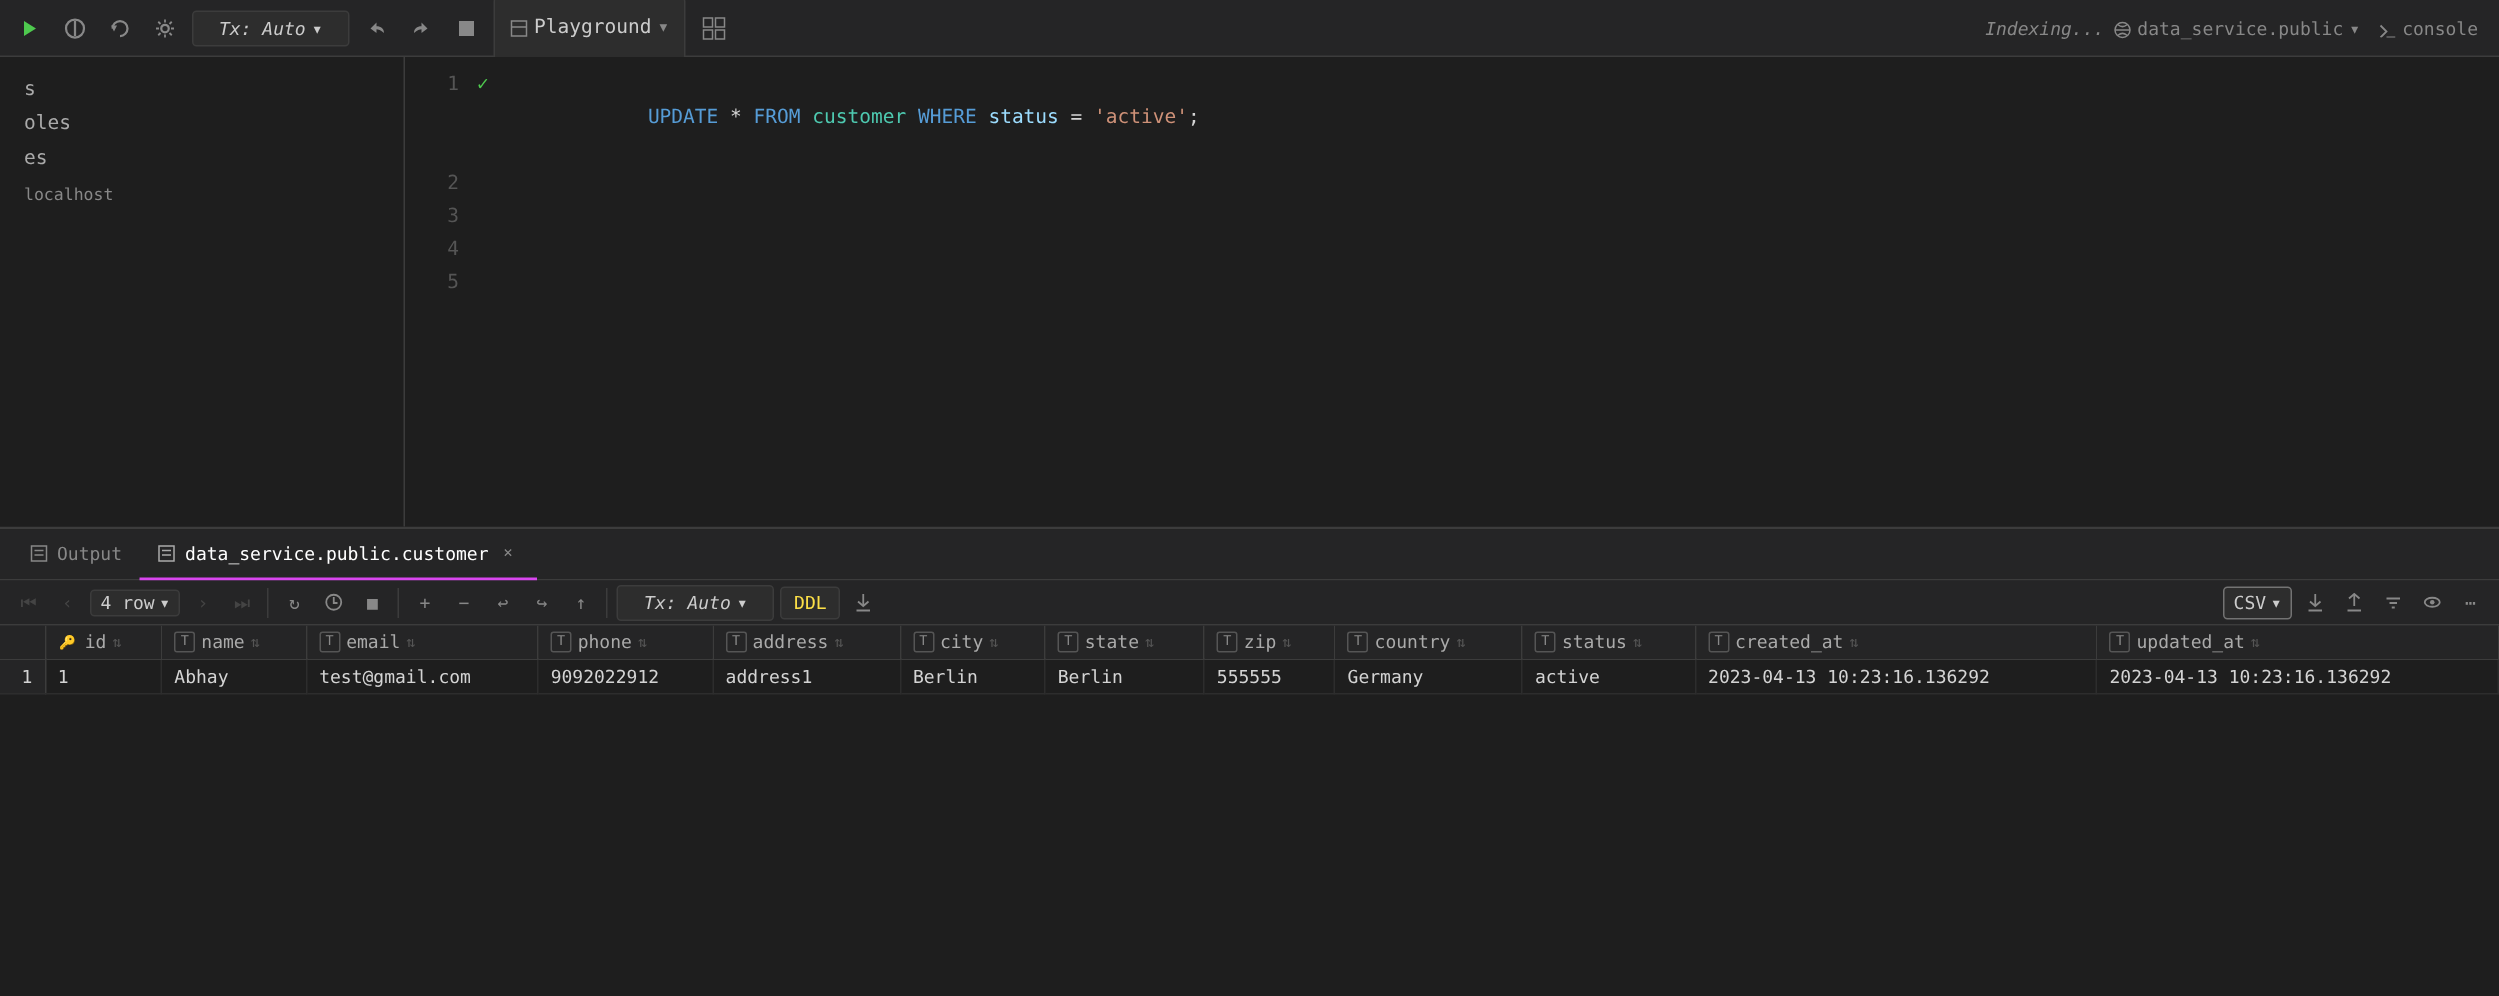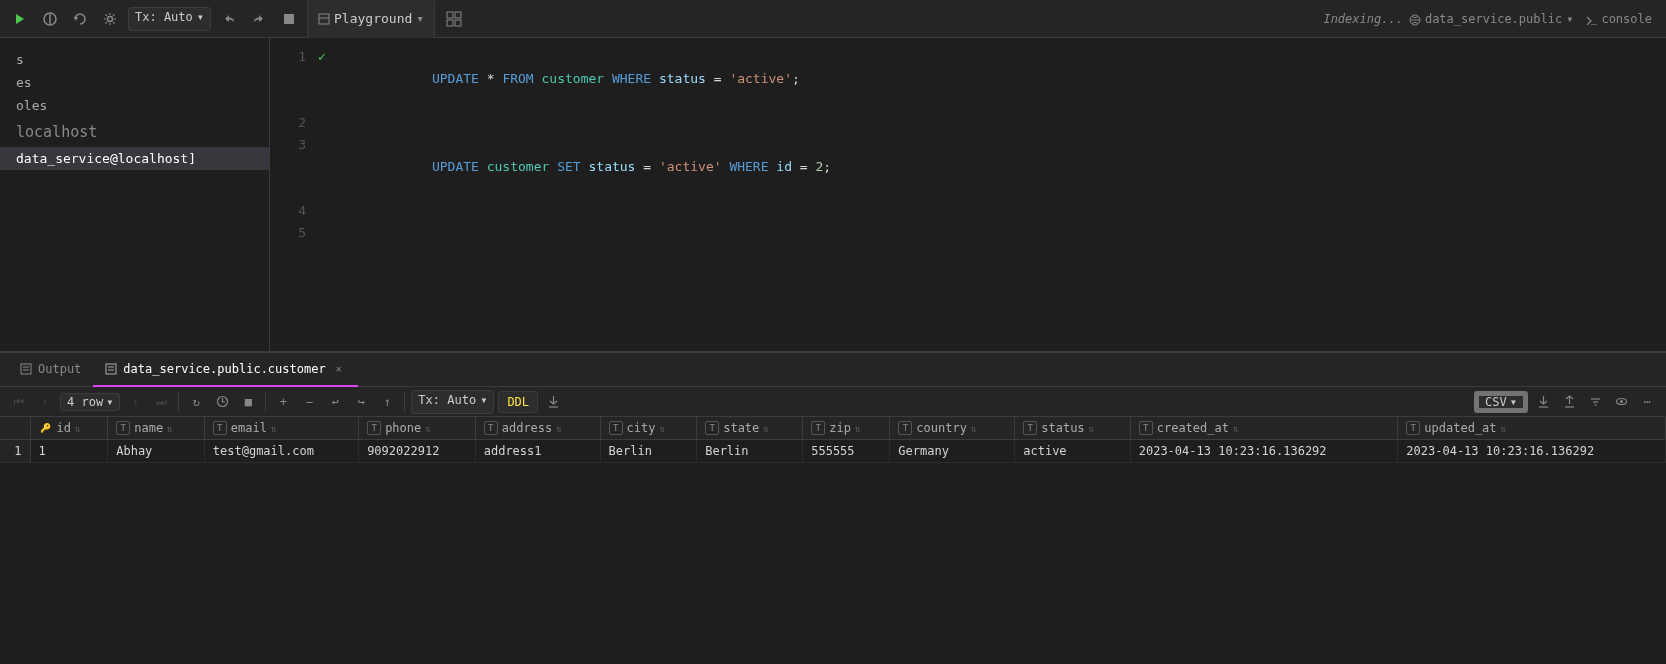--- a/index.html
+++ b/index.html
@@ -31,30 +31,31 @@
       height: 24px;
       cursor: pointer;
       border-radius: 3px;
       color: #ccc;
     }
     .toolbar-btn.run { color: #4ec94e; }
     .toolbar-btn.stop { color: #e05252; }
 
     .tx-dropdown {
       display: flex;
-      align-items: flex-start;
+      align-items: center;
       gap: 4px;
       background: #2d2d2d;
       border: 1px solid #3c3c3c;
       border-radius: 3px;
-      padding: 2px 6px;
+      padding: 2px 17px;
       cursor: pointer;
       color: #ccc;
       font-size: 12px;
       height: 24px;
+      font-style: italic;
     }
 
     .playground-tab {
       display: flex;
       align-items: center;
       gap: 4px;
       background: #2d2d2d;
       border: 1px solid #3c3c3c;
       border-radius: 3px;
       padding: 2px 10px;
@@ -130,21 +131,21 @@
       padding: 4px 16px;
       color: #aaa;
       font-size: 13px;
       cursor: pointer;
     }
     .sidebar-item.active { background: #37373d; color: #fff; }
 
     .sidebar-section {
       padding: 6px 16px;
       color: #888;
-      font-size: 15px;
+      font-size: 11px;
     }
 
     
     .editor-area {
       flex: 1;
       background: #1e1e1e;
       overflow: hidden;
       position: relative;
     }
 
@@ -285,21 +286,21 @@
       color: #fde047;
       cursor: pointer;
       height: 22px;
     }
 
     .csv-dropdown {
       display: flex;
       align-items: center;
       gap: 3px;
       background: #2d2d2d;
-      border: 5px solid #737373;
+      border: 1px solid #737373;
       border-radius: 3px;
       padding: 1px 6px;
       font-size: 12px;
       color: #ccc;
       cursor: pointer;
       height: 22px;
     }
 
     
     .data-table-container {
@@ -460,24 +461,23 @@
     <span>console</span>
   </div>
 </div>
 
 <div class="main-layout">
 
   <div class="editor-section">
 
     <div class="sidebar">
       <div class="sidebar-item">s</div>
+      <div class="sidebar-item">oles</div>
       <div class="sidebar-item">es</div>
-      <div class="sidebar-item">oles</div>
       <div class="sidebar-section">localhost</div>
-      <div class="sidebar-item active">data_service@localhost]</div>
     </div>
 
     <div class="editor-area">
       <div class="code-editor">
 
         <div class="code-line">
           <span class="line-number">1</span>
           <span class="line-check">✓</span>
           <span class="line-content">
             <span class="kw">UPDATE</span><span class="op"> * </span><span class="kw">FROM</span><span class="tbl"> customer </span><span class="kw">WHERE</span><span class="col"> status </span><span class="op">= </span><span class="str">'active'</span><span class="op">;</span>
@@ -486,23 +486,20 @@
 
         <div class="code-line">
           <span class="line-number">2</span>
           <span class="line-check"></span>
           <span class="line-content"></span>
         </div>
 
         <div class="code-line">
           <span class="line-number">3</span>
           <span class="line-check"></span>
-          <span class="line-content">
-            <span class="kw">UPDATE</span><span class="tbl"> customer </span><span class="kw">SET</span><span class="col"> status </span><span class="op">= </span><span class="str">'active'</span><span class="op"> </span><span class="kw">WHERE</span><span class="col"> id </span><span class="op">= </span><span class="num">2</span><span class="op">;</span>
-          </span>
         </div>
 
         <div class="code-line">
           <span class="line-number">4</span>
           <span class="line-check"></span>
           <span class="line-content"></span>
         </div>
 
         <div class="code-line">
           <span class="line-number">5</span>

